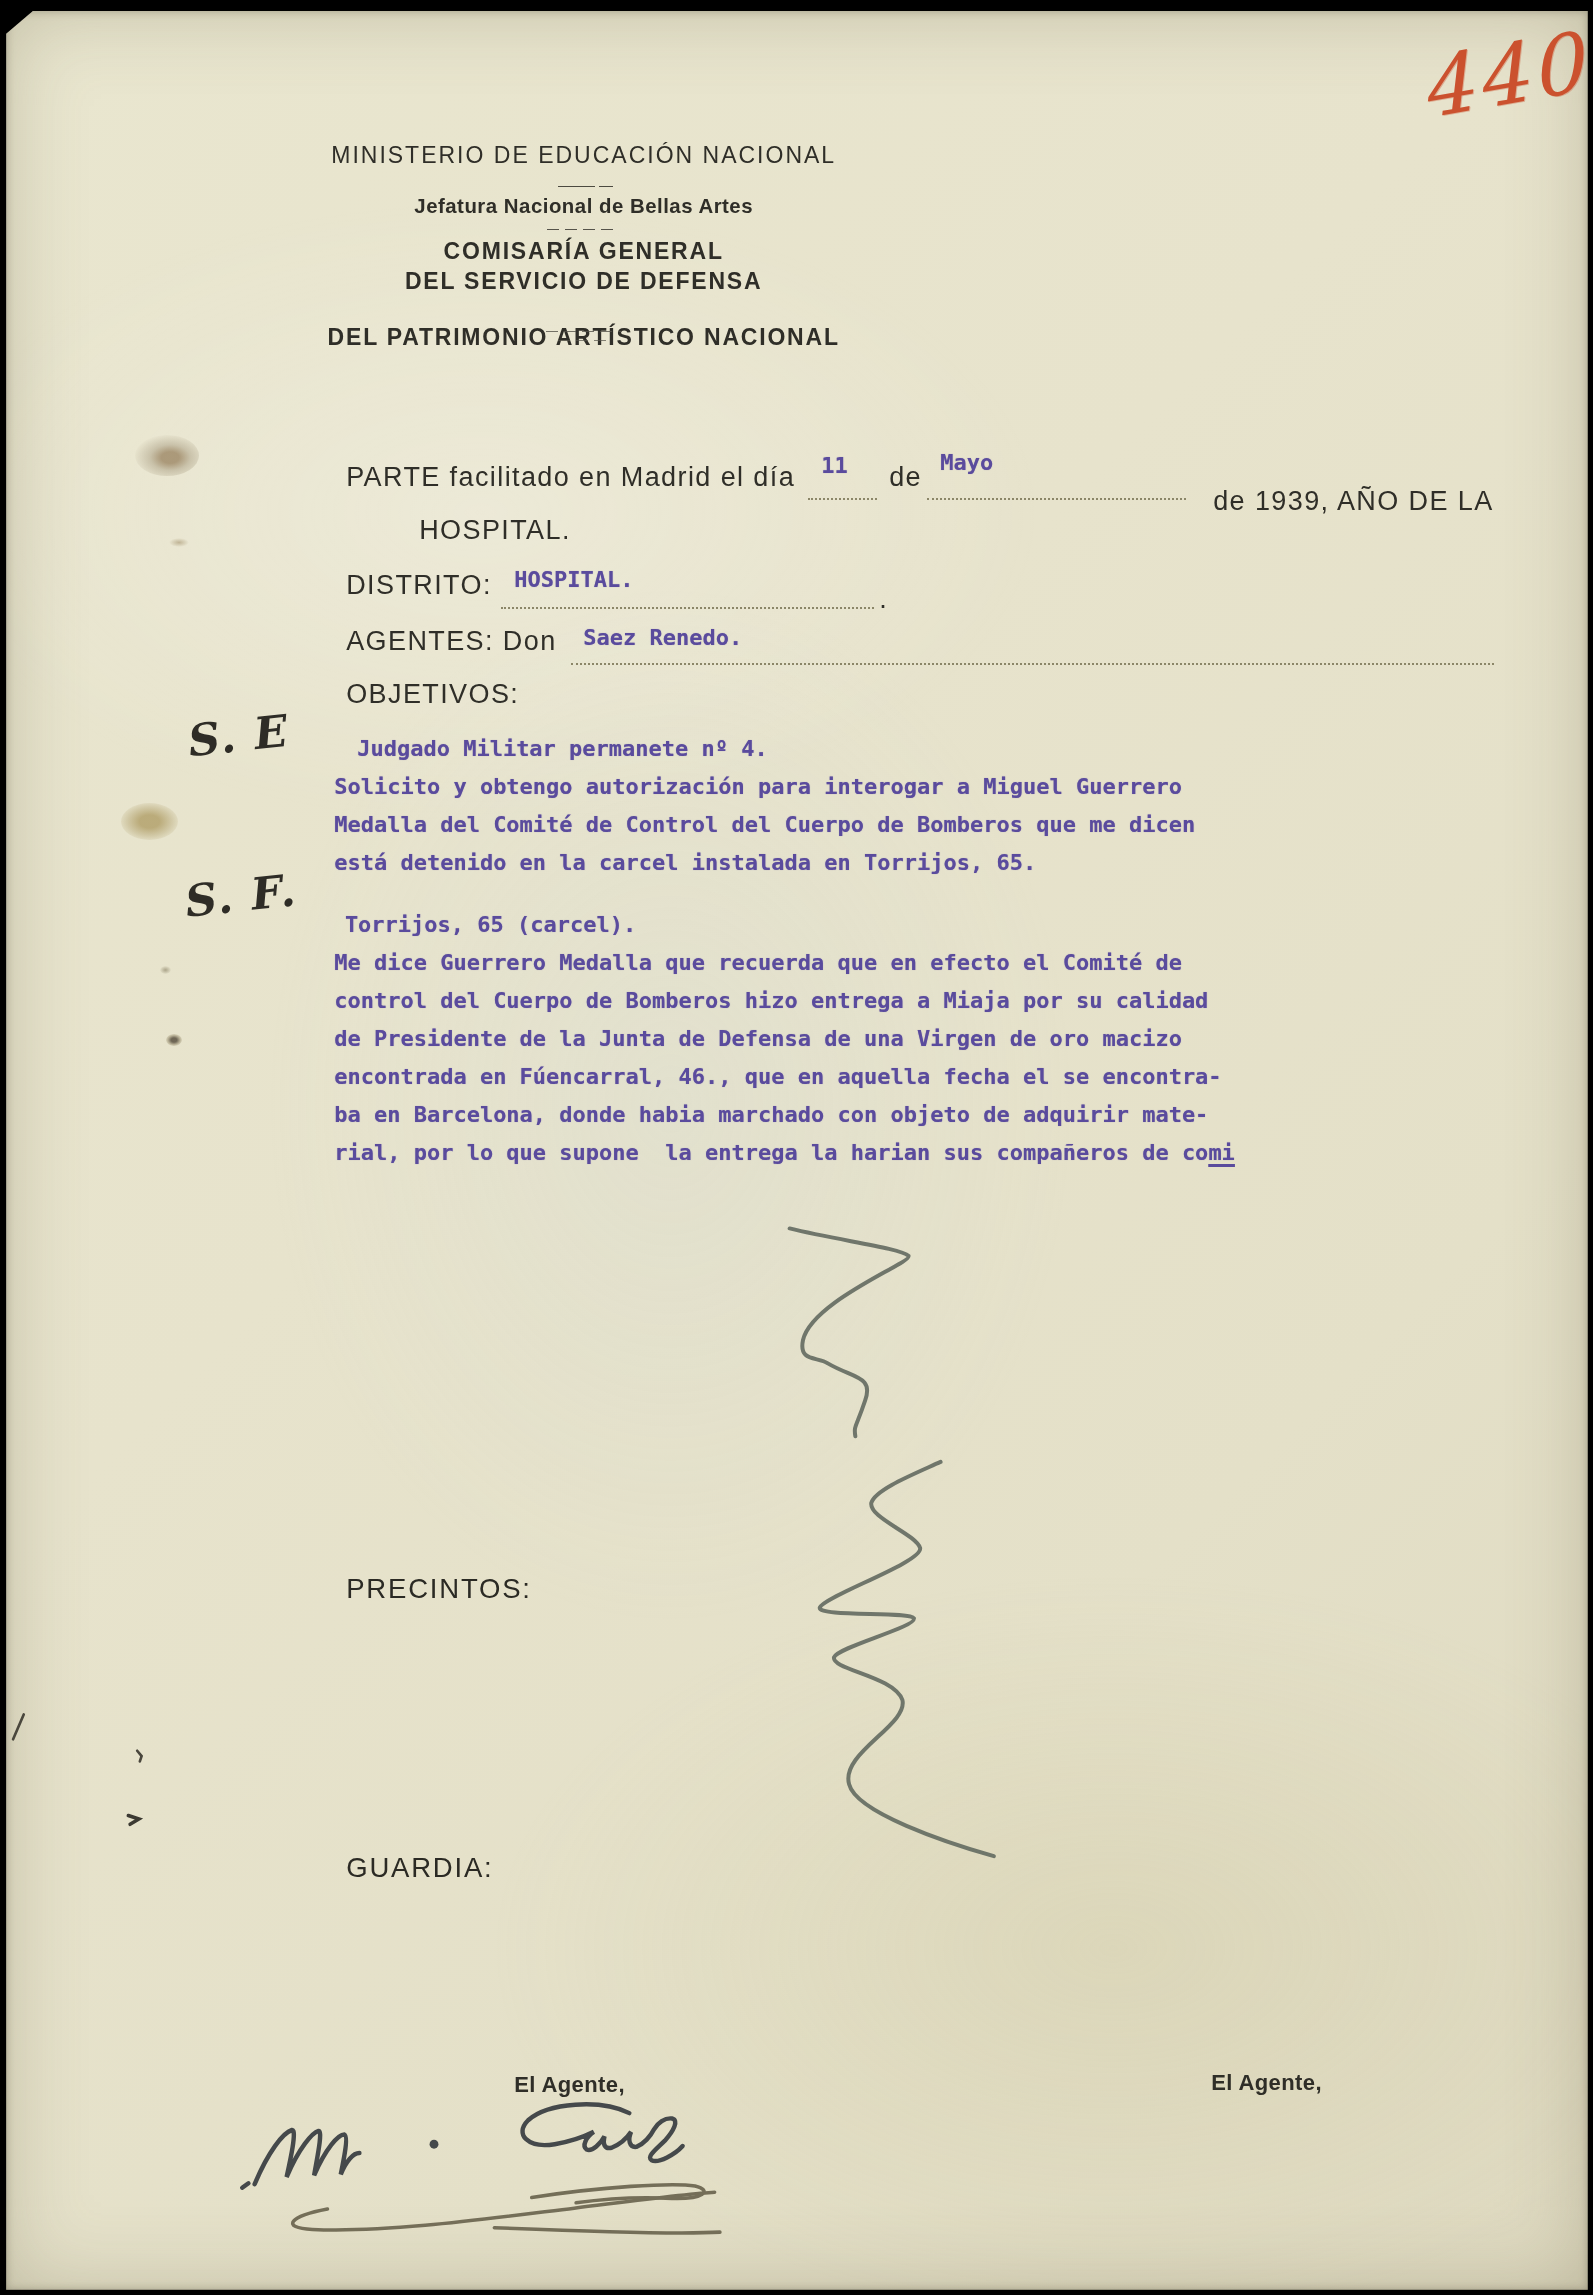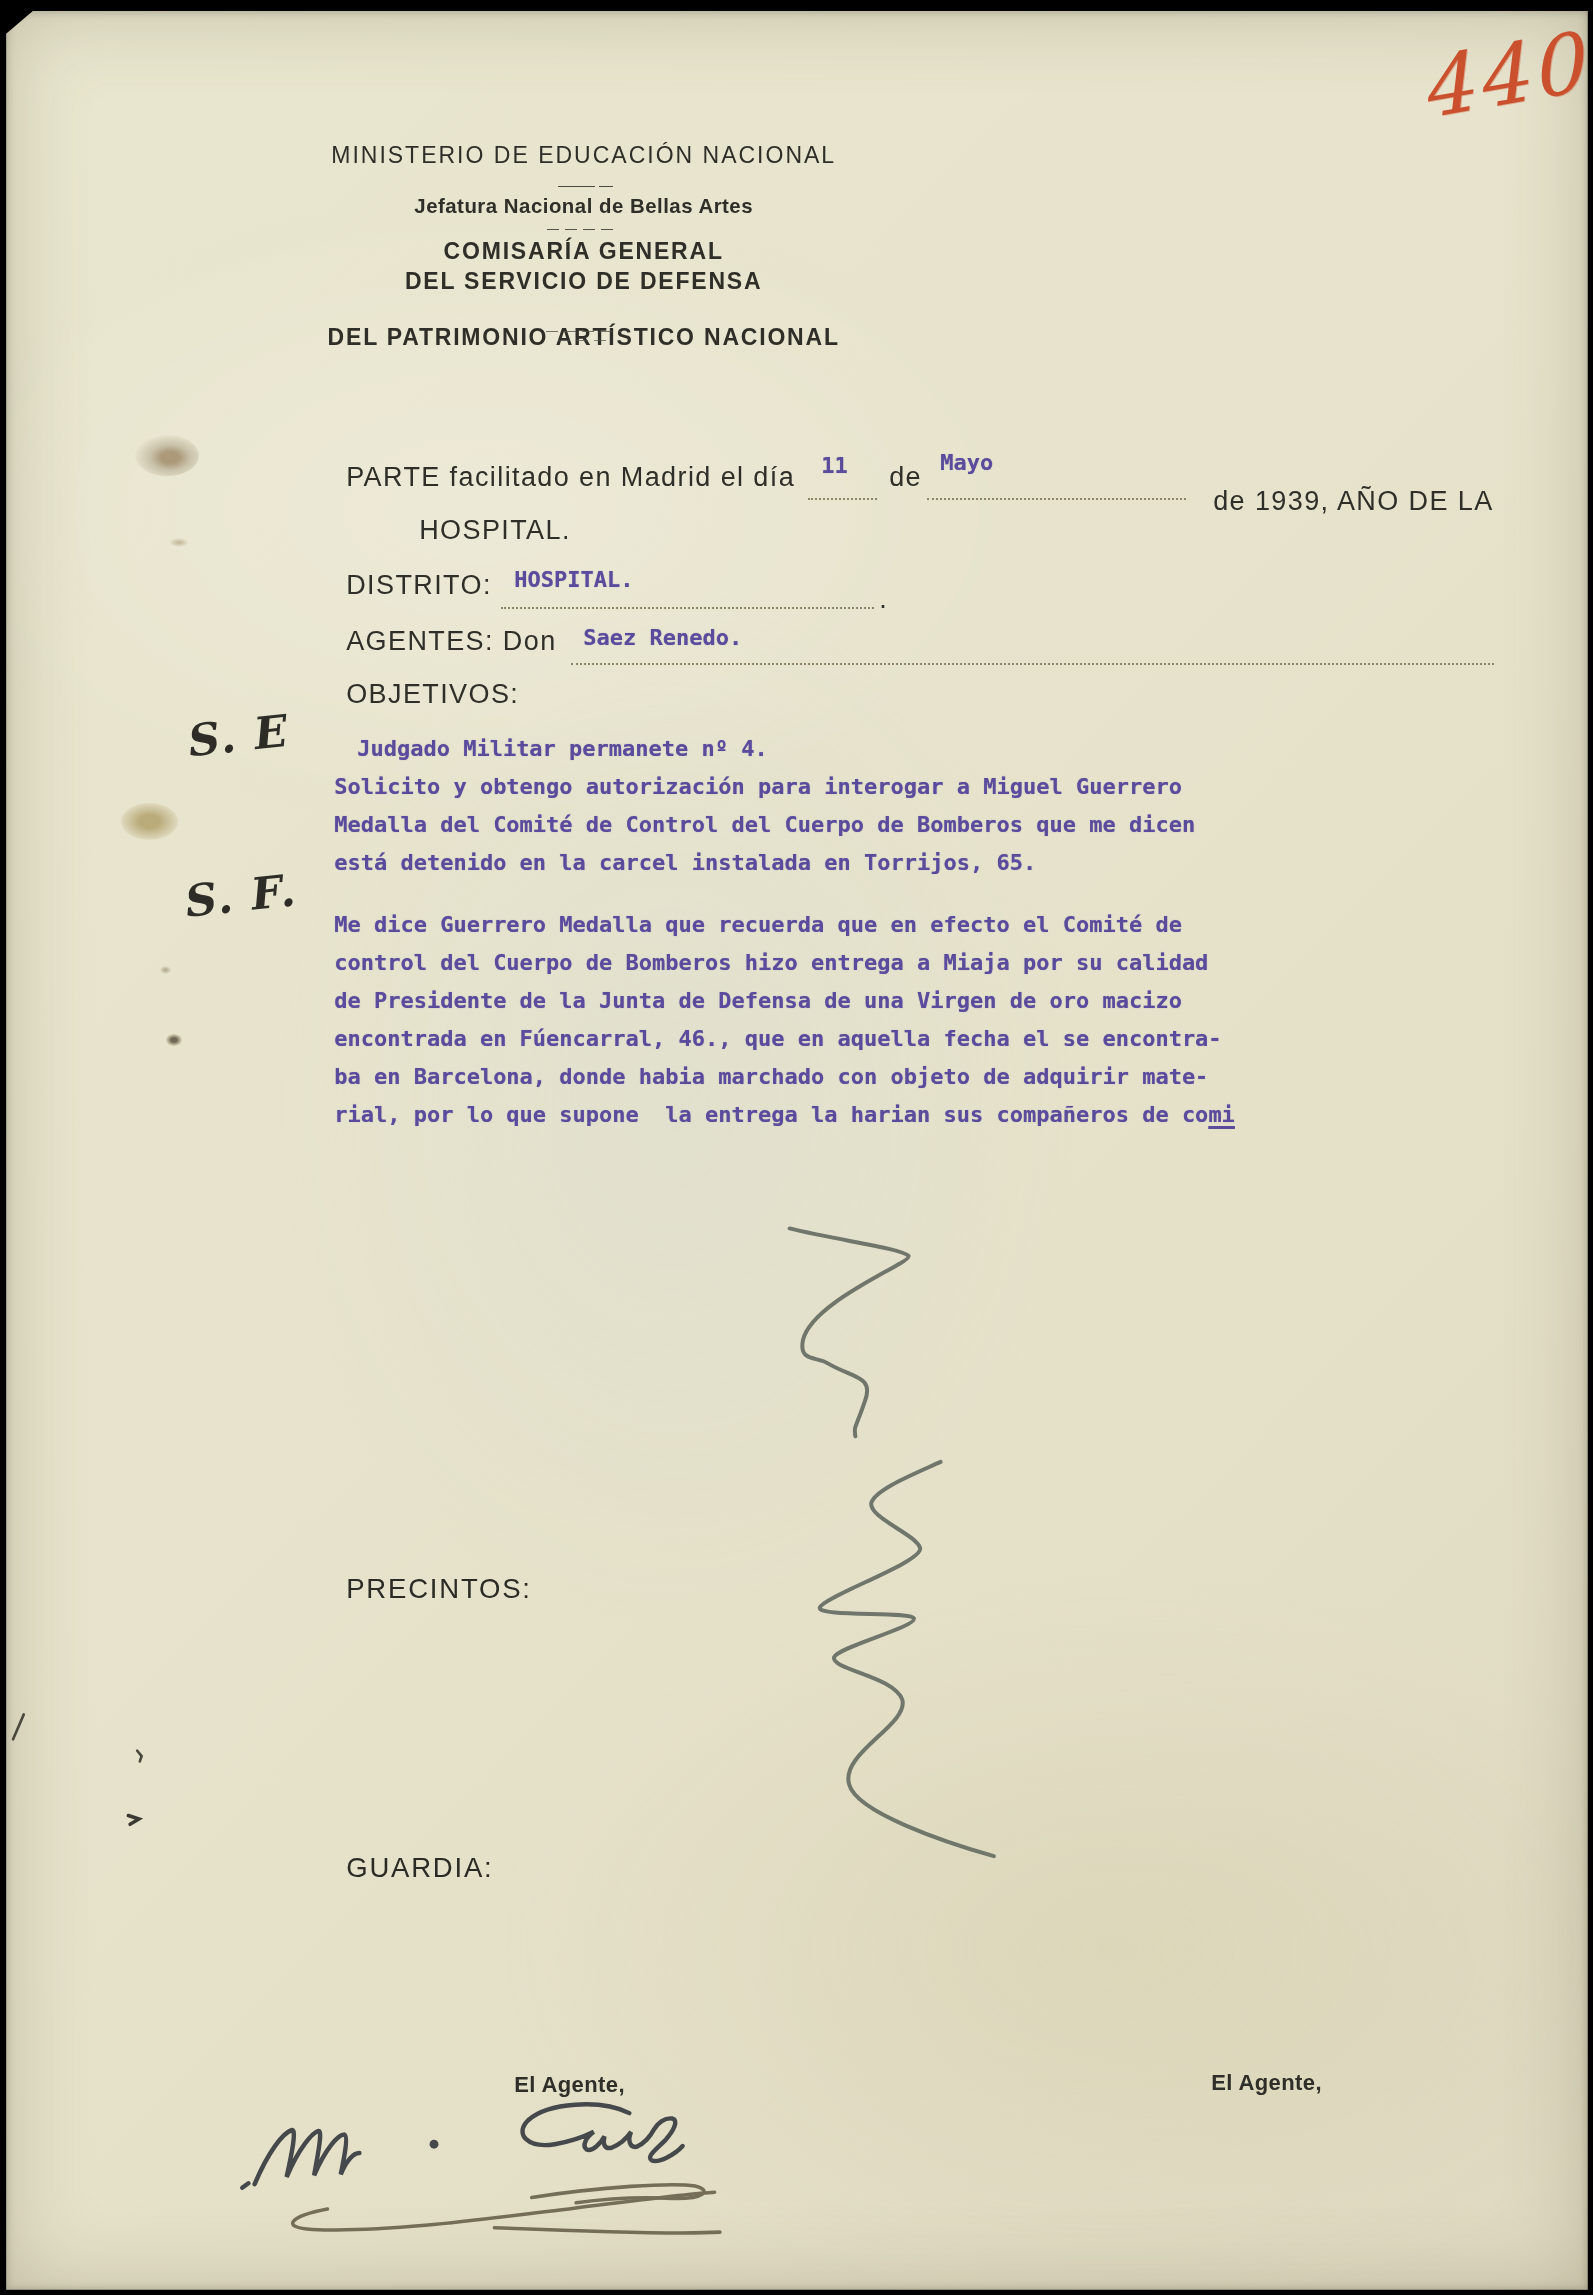--- a/index.html
+++ b/index.html
@@ -84,20 +84,21 @@
   <div class="abs margin-note" style="left:179px;top:859px;">S. F.</div>
 
   <div class="abs tblock" style="left:328px;top:719px;">
     <div class="typed tline" style="padding-left:23px;">Judgado Militar permanete nº 4.</div>
     <div class="typed tline">Solicito y obtengo autorización para interogar a Miguel Guerrero</div>
     <div class="typed tline">Medalla del Comité de Control del Cuerpo de Bomberos que me dicen</div>
     <div class="typed tline">está detenido en la carcel instalada en Torrijos, 65.</div>
   </div>
 
   <div class="abs tblock" style="left:328px;top:895px;">
+    <div class="typed tline" style="padding-left:10.7px;">Torrijos, 65 (carcel).</div>
     <div class="typed tline">Me dice Guerrero Medalla que recuerda que en efecto el Comité de</div>
     <div class="typed tline">control del Cuerpo de Bomberos hizo entrega a Miaja por su calidad</div>
     <div class="typed tline">de Presidente de la Junta de Defensa de una Virgen de oro macizo</div>
     <div class="typed tline">encontrada en Fúencarral, 46., que en aquella fecha el se encontra-</div>
     <div class="typed tline">ba en Barcelona, donde habia marchado con objeto de adquirir mate-</div>
     <div class="typed tline"><span>rial, por lo que supone  la entrega la harian sus compañeros de co</span><span class="und">mi</span></div>
   </div>
 
   <svg class="abs" style="left:763px;top:1205px;" width="249" height="657" viewBox="0 0 280 740">
     <path d="M 23,14 C 80,28 148,36 157,45 C 160,53 48,96 38,140 C 33,165 55,158 66,166

